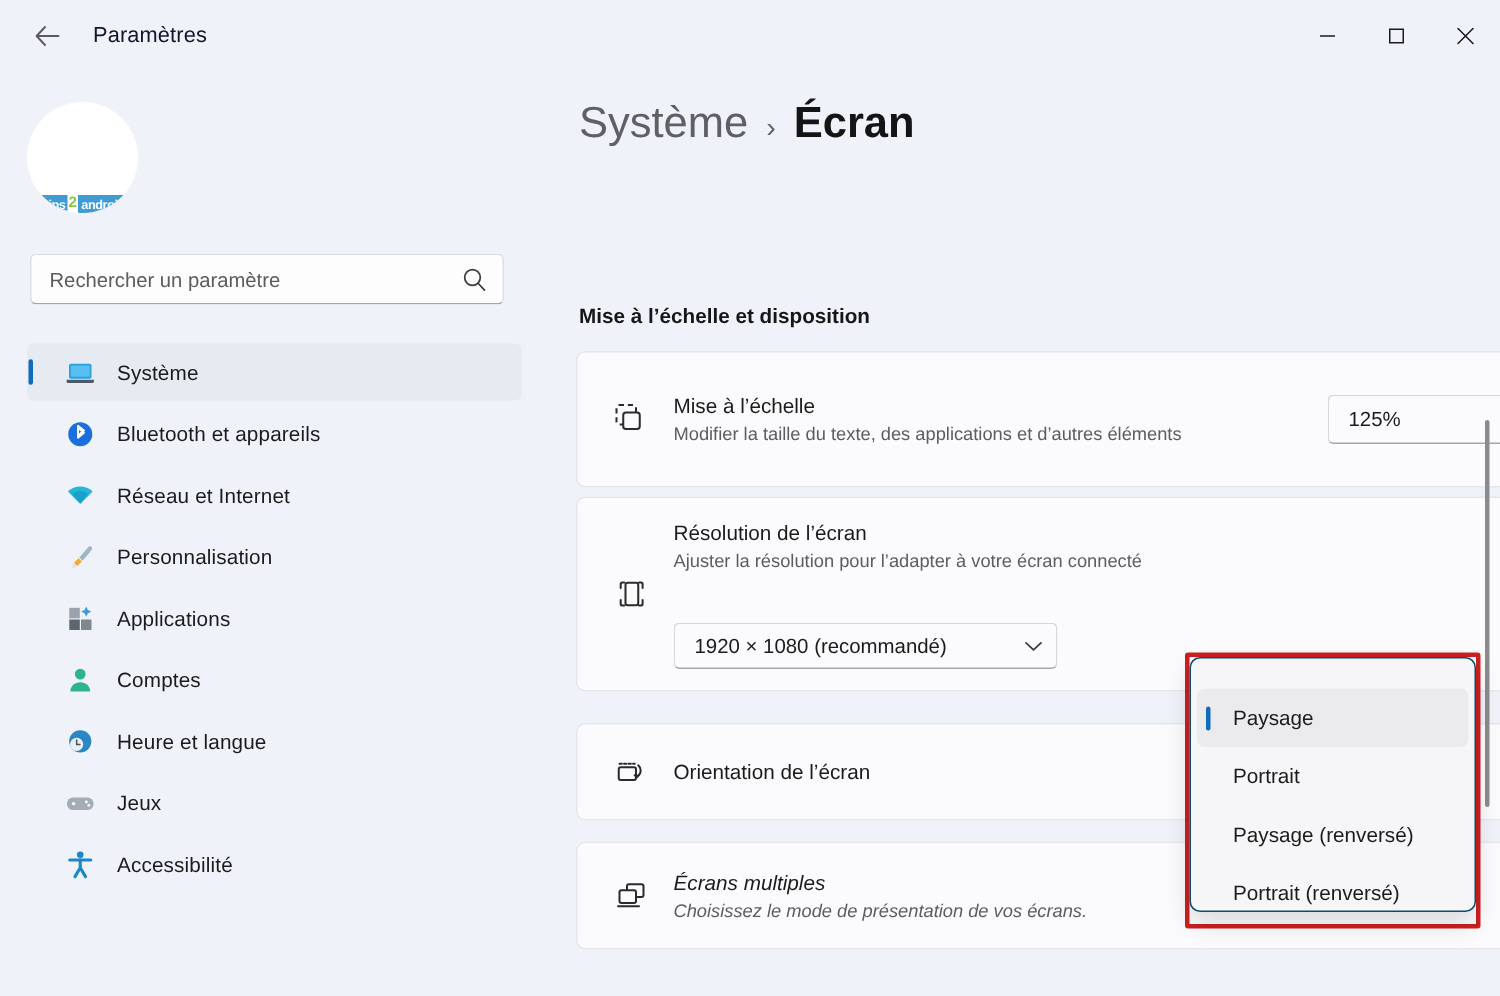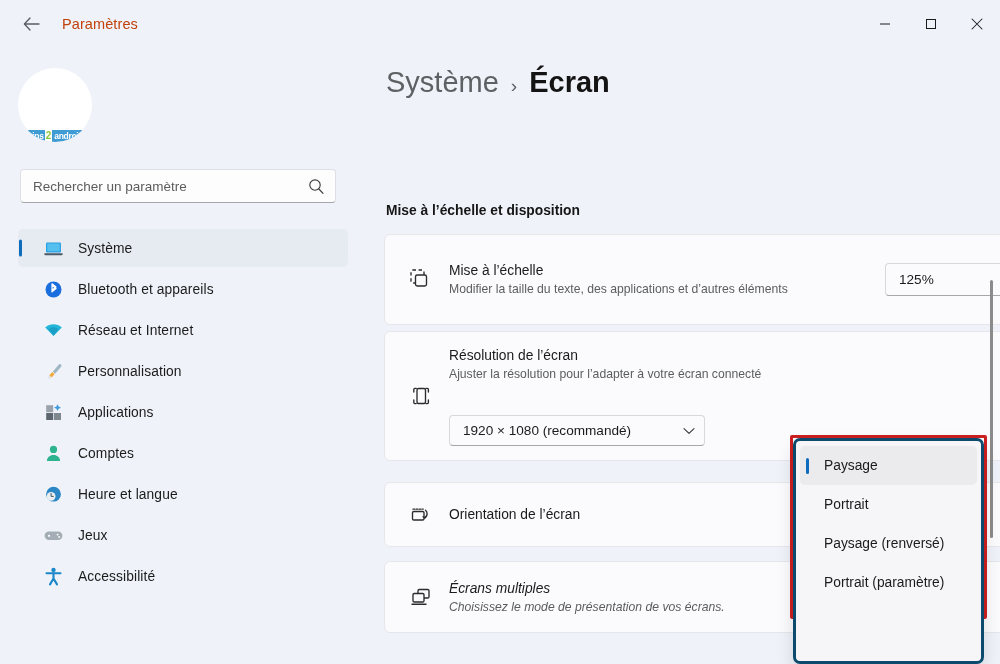--- a/index.html
+++ b/index.html
@@ -40,21 +40,21 @@
     margin-left: 14px;
     display: flex; align-items: center; justify-content: center;
     border-radius: 5px;
     cursor: pointer;
   }
   .back-btn svg { display: block; }
 
   .titlebar-title {
     margin-left: 14px;
     font-size: 14.5px;
-    color: #c2410c;
+    color: #0f172a;
     letter-spacing: 0.1px;
   }
 
   .win-controls {
     position: absolute;
     top: 0; right: 0;
     height: 48px;
     display: flex;
   }
   .win-btn {
@@ -320,26 +320,26 @@
     height: 184px;
     border: 3px solid #cc1f20;
     border-radius: 2px;
     z-index: 40;
   }
   .flyout {
     position: absolute;
     left: 793px;
     top: 438px;
     width: 191px;
-    height: 226px;
+    height: 170px;
     background: #f6f6f8;
-    border: 3px solid #0c4a6e;
+    border: 1px solid #0c4a6e;
     border-radius: 7px;
     box-shadow: 0 8px 18px rgba(0,0,0,0.13);
-    padding: 5px 4px;
+    padding: 20px 4px;
     z-index: 41;
   }
   .flyout-item {
     position: relative;
     height: 39px;
     border-radius: 5px;
     display: flex;
     align-items: center;
     padding-left: 24px;
     font-size: 13.8px;
@@ -644,18 +644,18 @@
     <div class="flyout-item selected">
       <span>Paysage</span>
     </div>
     <div class="flyout-item">
       <span>Portrait</span>
     </div>
     <div class="flyout-item">
       <span>Paysage (renversé)</span>
     </div>
     <div class="flyout-item">
-      <span>Portrait (paramètre)</span>
+      <span>Portrait (renversé)</span>
     </div>
   </div>
   <div class="flyout-frame"></div>
 
 </div>
 
 </body></html>

